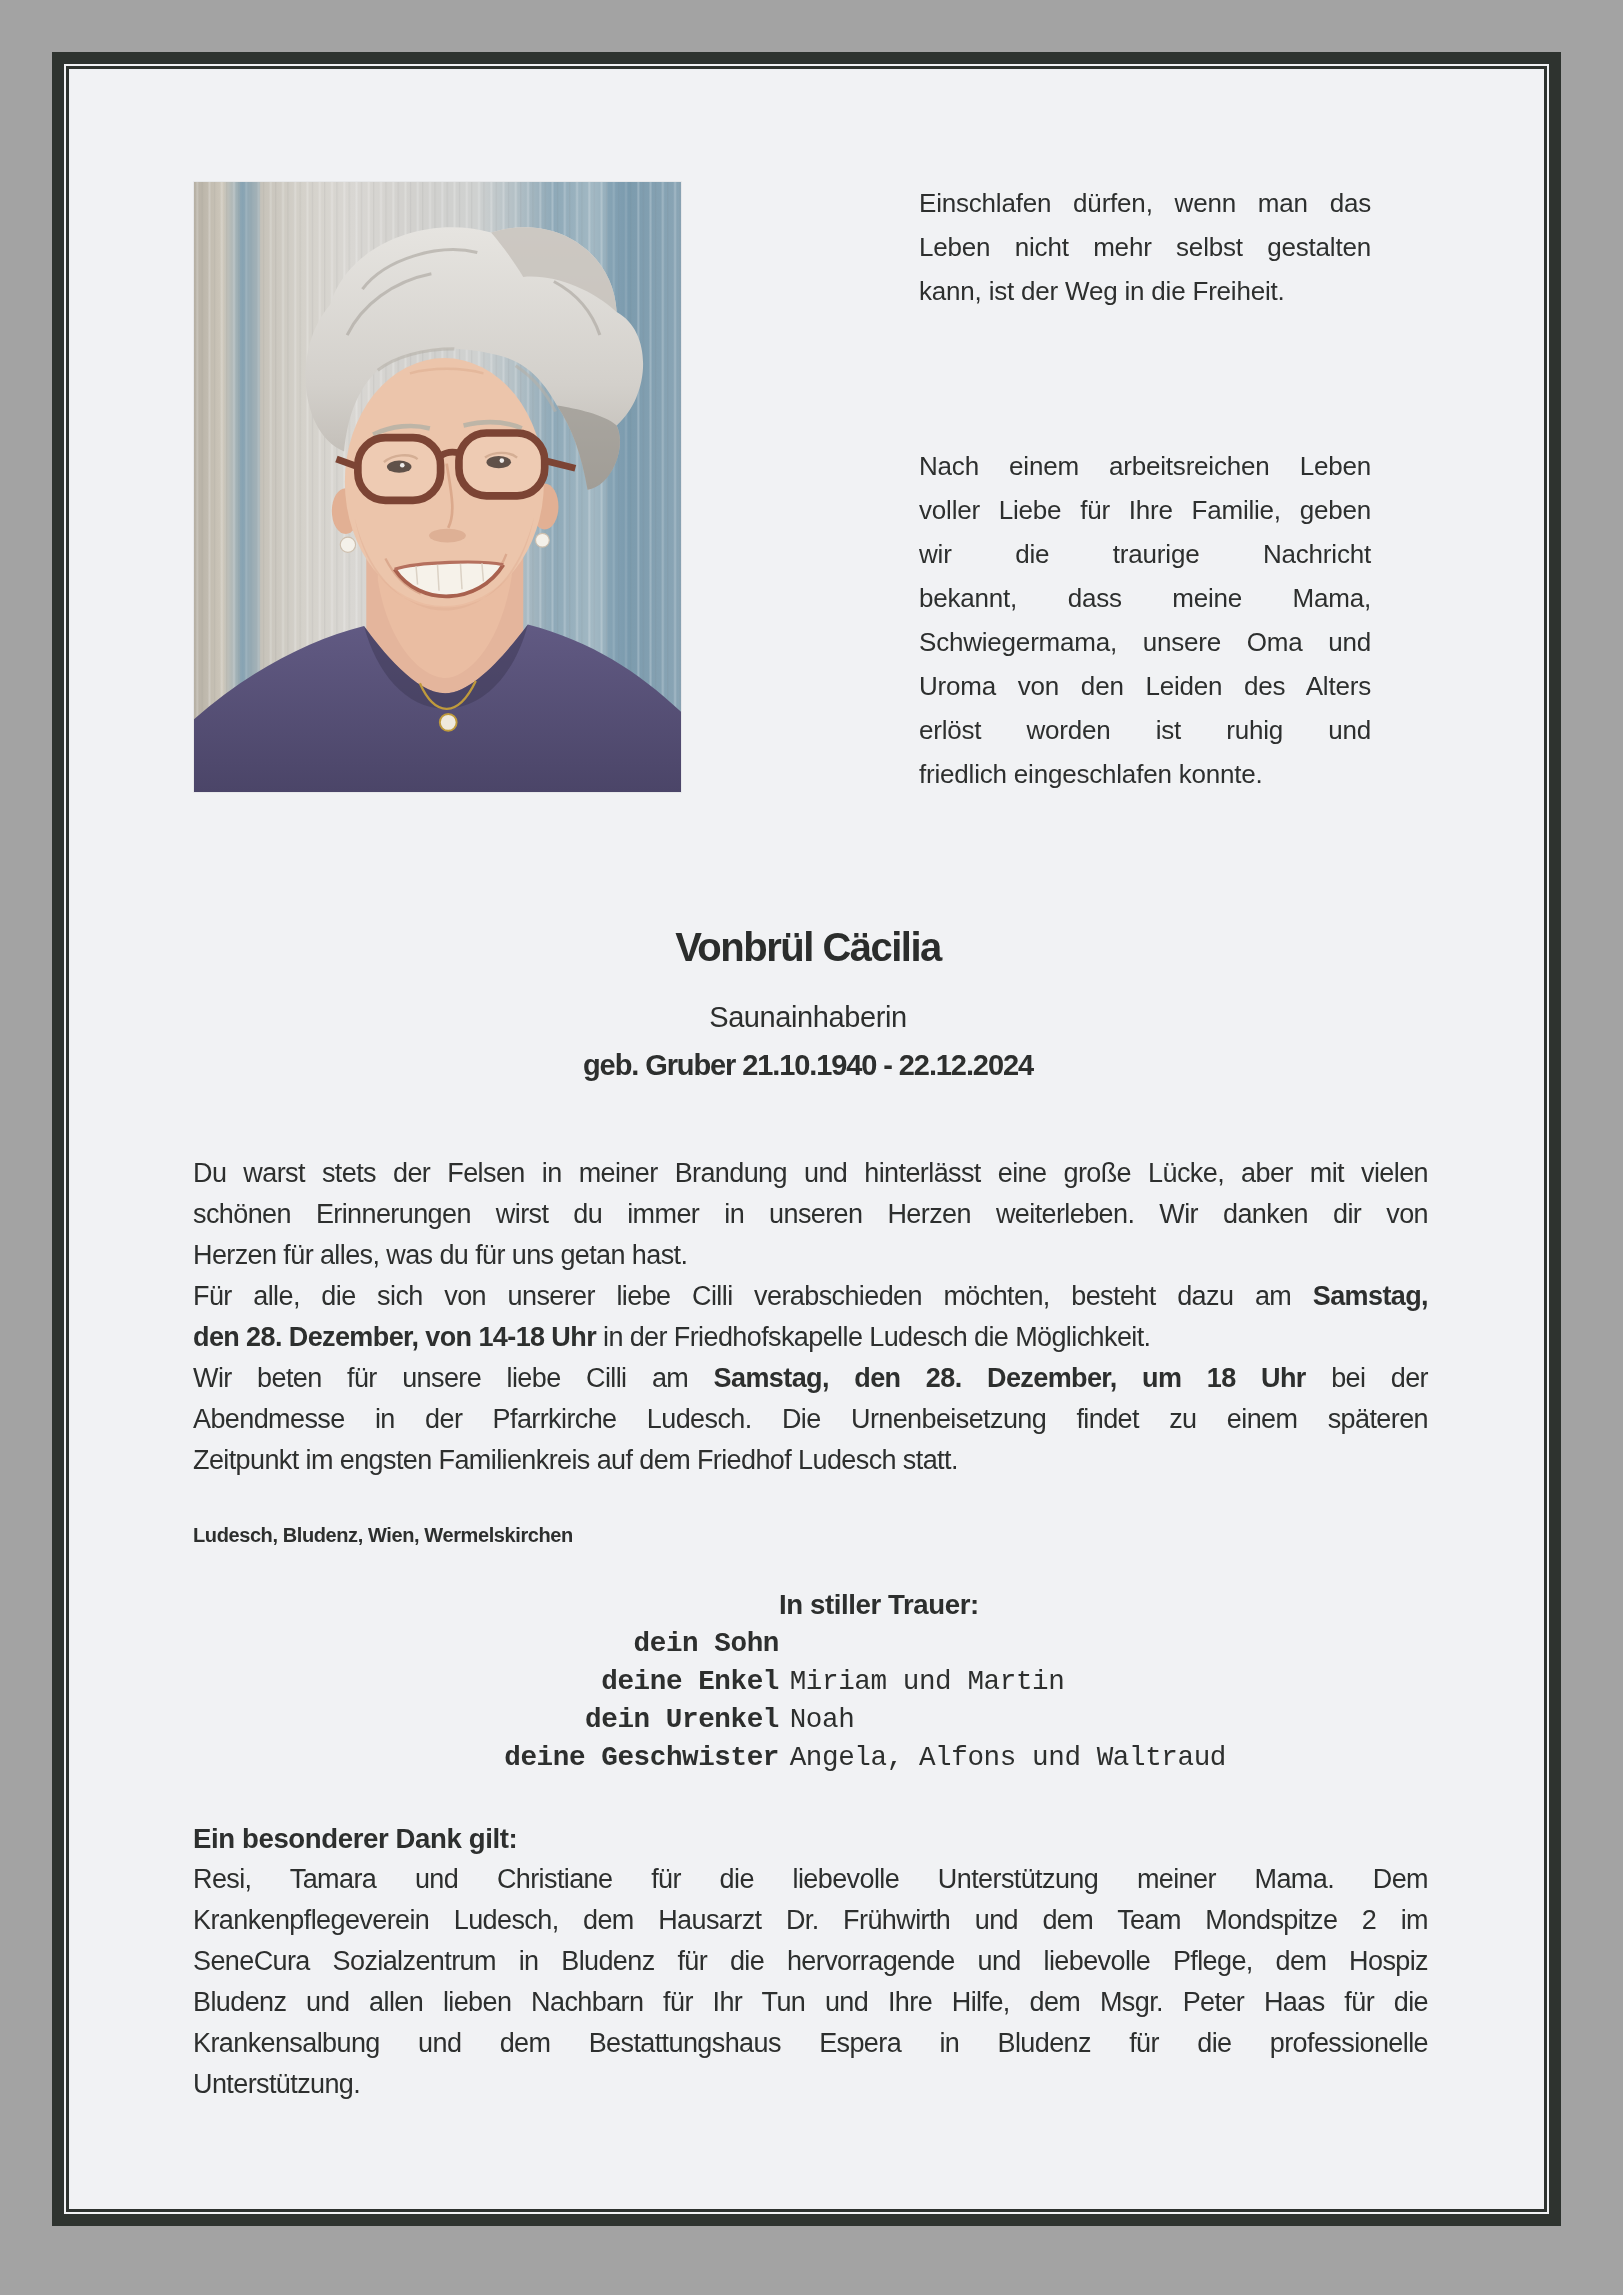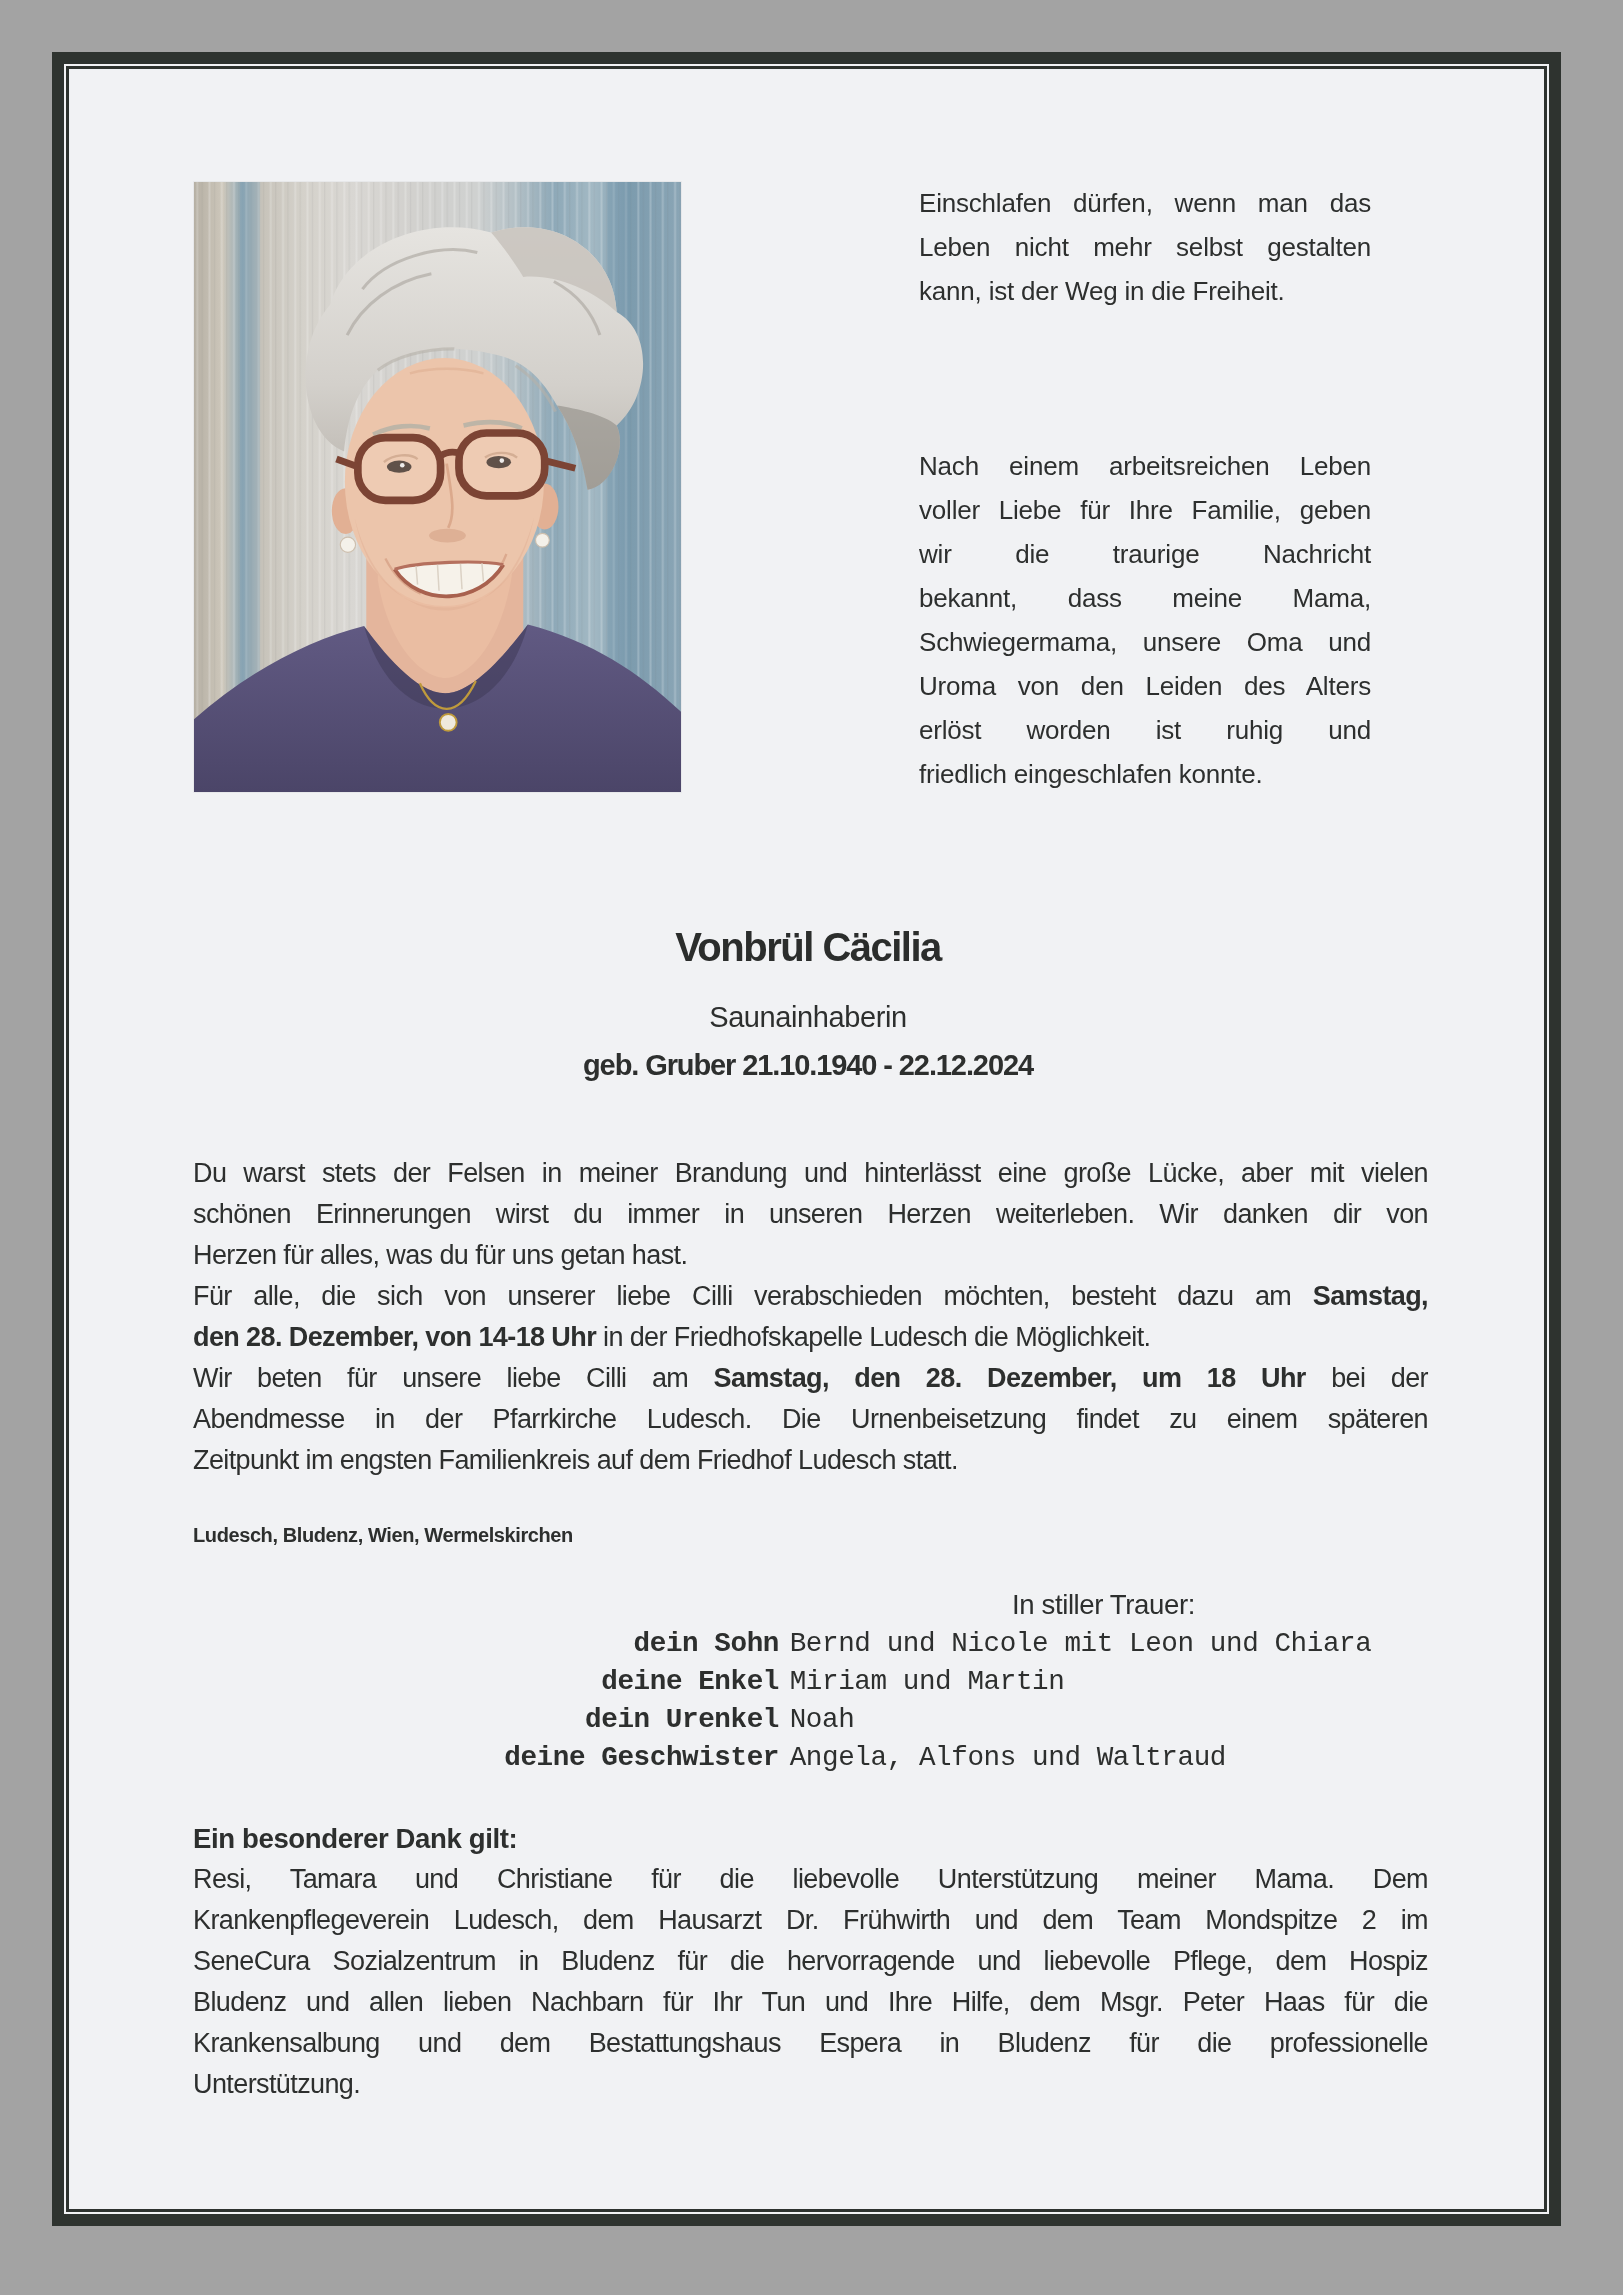--- a/index.html
+++ b/index.html
@@ -33,21 +33,21 @@
   .deceased-name{font-size:40px;font-weight:700;letter-spacing:-1.5px;line-height:1.1;color:#2b2d2c;}
   .deceased-role{font-size:29px;font-weight:400;letter-spacing:-0.4px;margin-top:32px;}
   .deceased-dates{font-size:29px;font-weight:700;letter-spacing:-1.1px;margin-top:15.3px;}
 
   
   .main{position:absolute;left:193px;top:1153px;width:1235px;}
   .main .tline{font-size:27px;line-height:41px;letter-spacing:-0.6px;}
   .places{font-size:20px;font-weight:700;letter-spacing:-0.4px;margin-top:35px;line-height:38px;}
 
   .mourning{margin-top:31px;font-size:27.6px;letter-spacing:-0.4px;}
-  .mourning-header{font-weight:400;margin-left:586px;line-height:40px;text-align:center;}
+  .mourning-header{font-weight:700;margin-left:586px;line-height:40px;}
   .mourning-row{display:flex;line-height:38px;font-family:Liberation Mono, monospace;}
   .mourning-label{flex:0 0 586px;text-align:right;font-weight:700;}
   .mourning-names{padding-left:10.7px;}
 
   .thanks-header{font-size:27.6px;font-weight:700;letter-spacing:-0.4px;margin-top:41px;line-height:41px;}
   .thanks .tline{font-size:27px;line-height:41px;letter-spacing:-0.6px;}
 
   
   .tline{text-align:justify;white-space:normal;}
   .tline.j{text-align-last:justify;}
@@ -191,21 +191,20 @@
         <div class="tline j"><span>Abendmesse in der Pfarrkirche Ludesch. Die Urnenbeisetzung findet zu einem späteren</span></div>
         <div class="tline"><span>Zeitpunkt im engsten Familienkreis auf dem Friedhof Ludesch statt.</span></div>
       </div>
 
     <div class="places">Ludesch, Bludenz, Wien, Wermelskirchen</div>
 
     <div class="mourning">
       <div class="mourning-header">In stiller Trauer:</div>
       <div class="mourning-row">
         <span class="mourning-label">dein Sohn</span>
-        <span class="mourning-names">Bernd und Nicole mit Leon und Chiara</span>
       </div>
       <div class="mourning-row">
         <span class="mourning-label">deine Enkel</span>
         <span class="mourning-names">Miriam und Martin</span>
       </div>
       <div class="mourning-row">
         <span class="mourning-label">dein Urenkel</span>
         <span class="mourning-names">Noah</span>
       </div>
       <div class="mourning-row">

